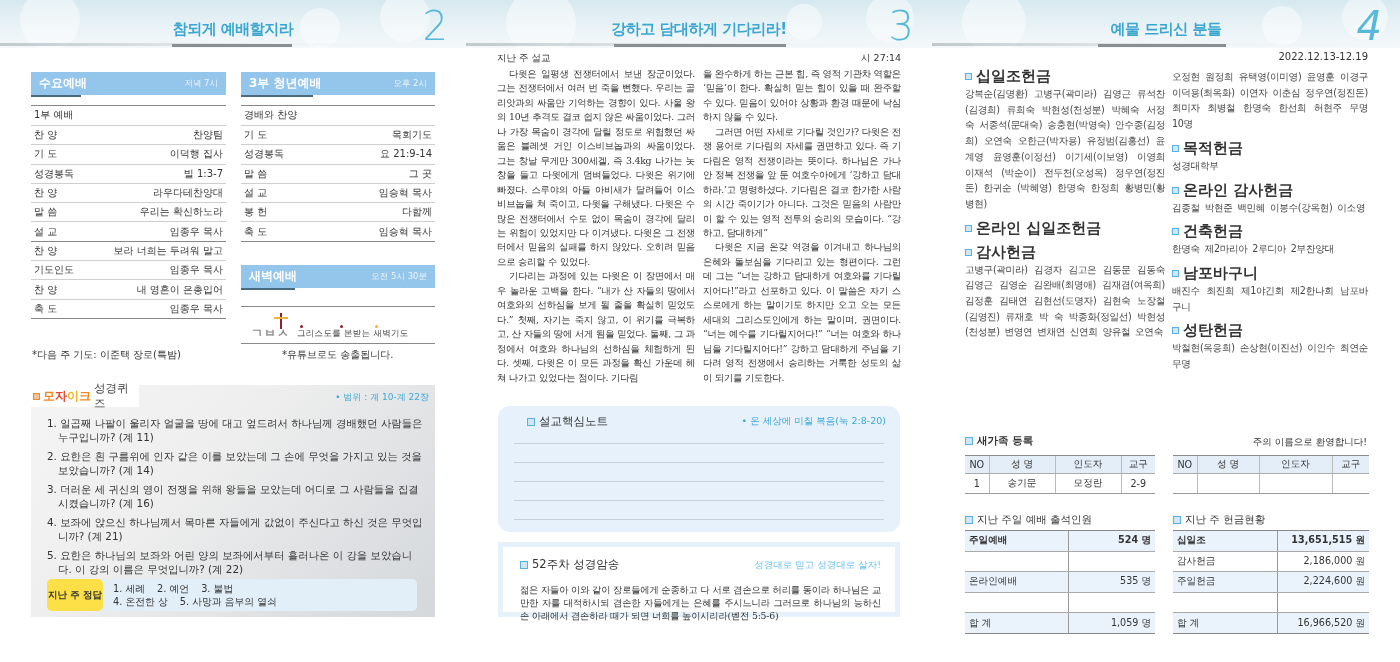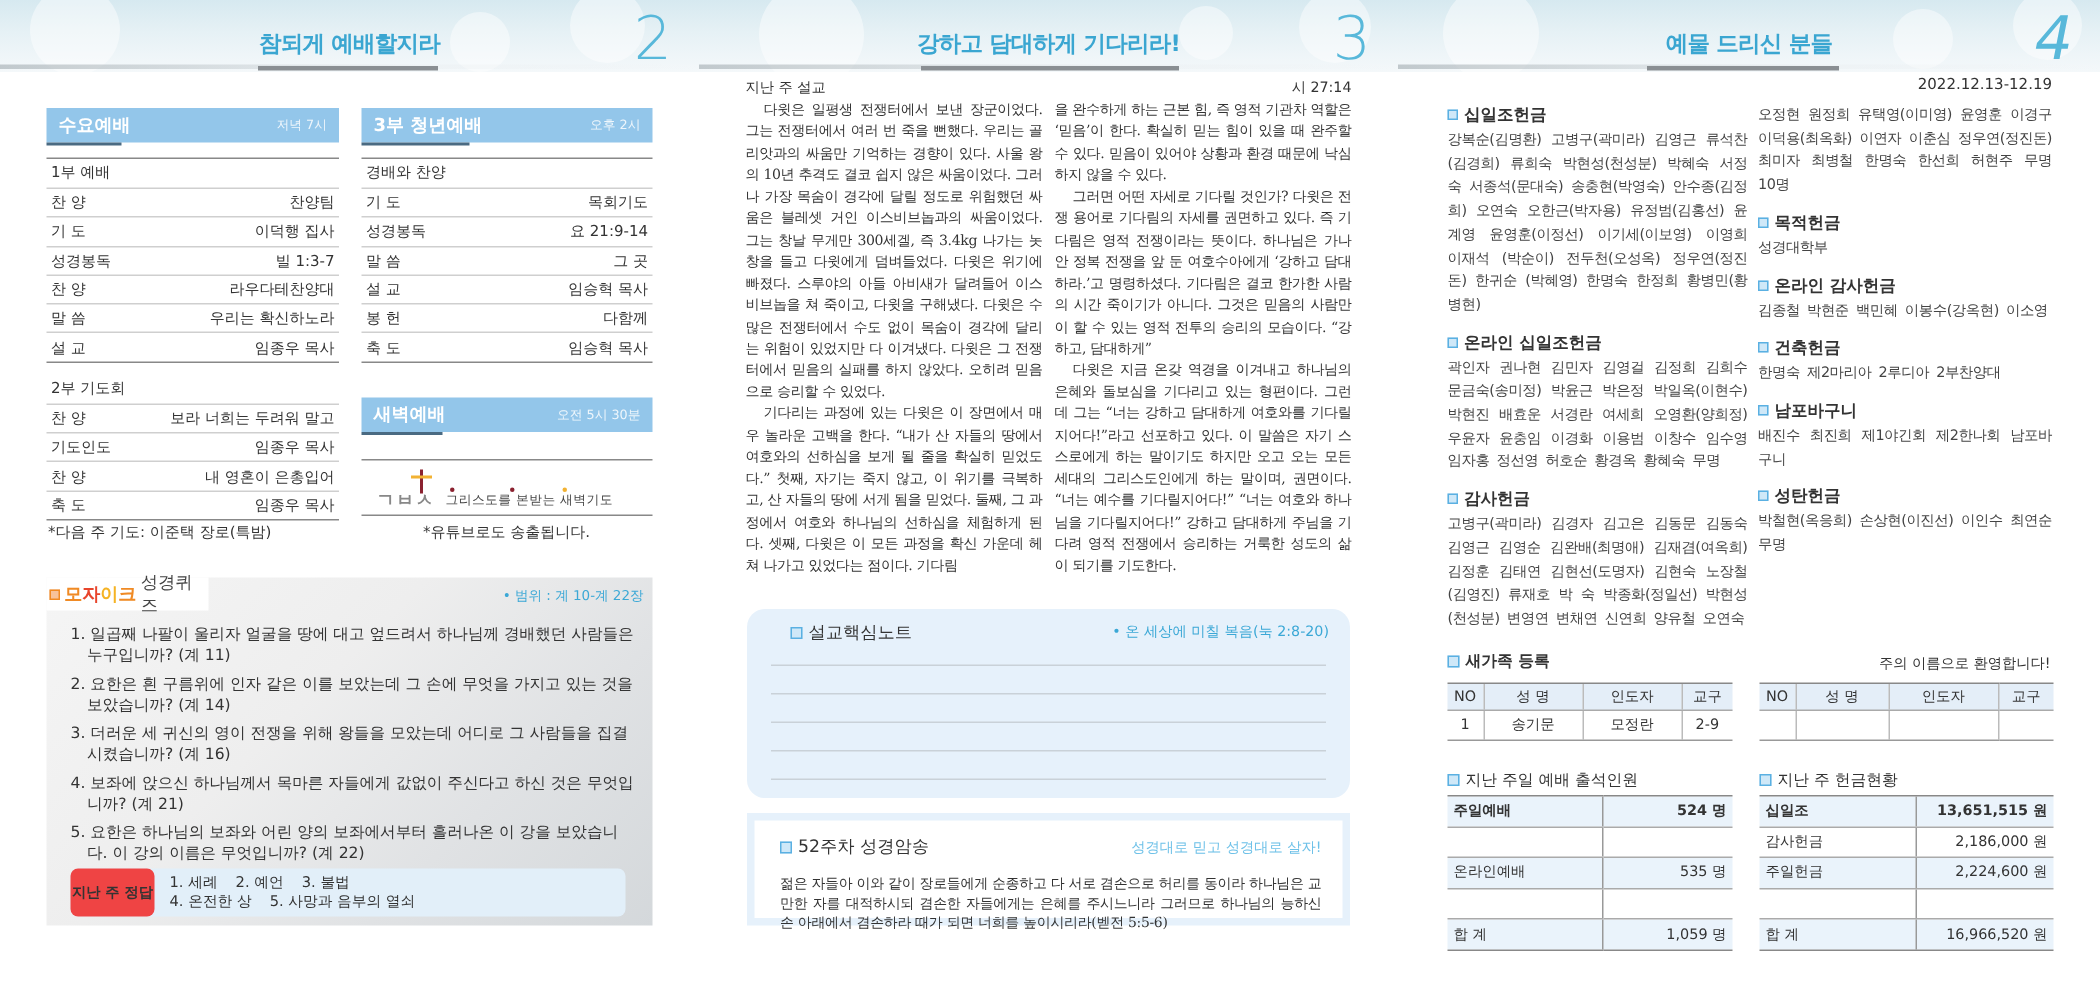--- a/index.html
+++ b/index.html
@@ -42,21 +42,21 @@
   .quiz { position: absolute; left: 31px; top: 385px; width: 404px; height: 232px;
     background: linear-gradient(135deg, #f5f5f5 0%, #eeeeee 40%, #e0e2e4 70%, #d4d8db 100%); }
   .quiz-head { position: absolute; left: 0; top: 0; width: 108px; height: 22px; background: #fff; display: flex; align-items: center; padding-left: 2px; }
   .quiz-head .sq { width: 7px; height: 7px; border: 1.5px solid #f08a24; background: #f7c29a; margin-right: 3px; }
   .quiz-head .mosaic { font-weight: bold; font-size: 12px; }
   .quiz-head .label { font-size: 11.5px; color: #444; margin-left: 3px; }
   .quiz-range { position: absolute; right: 6px; top: 6px; font-size: 9px; color: #3ba8d6; }
   .quiz-list { position: absolute; left: 16px; top: 32px; right: 10px; }
   .quiz-item { font-size: 10.4px; color: #333; line-height: 13.5px; margin-bottom: 6px; padding-left: 11px; text-indent: -11px; }
   .answer { position: absolute; left: 16px; top: 194px; width: 370px; height: 32px; background: #e2eff9; border-radius: 5px; display: flex; align-items: center; }
-  .answer .badge { width: 56px; height: 32px; background: #ef4444; border-radius: 5px; display: flex; align-items: center; justify-content: center; font-size: 9.5px; font-weight: bold; color: #333; }
+  .answer .badge { width: 56px; height: 32px; background: #fde047; border-radius: 5px; display: flex; align-items: center; justify-content: center; font-size: 9.5px; font-weight: bold; color: #333; }
   .answer .lines { margin-left: 10px; font-size: 9.8px; color: #333; line-height: 13px; }
   .answer .lines span { margin-right: 12px; }
 
   
   .sermon-meta { position: absolute; left: 31px; top: 52px; width: 404px; display: flex; justify-content: space-between; font-size: 9.5px; color: #333; }
   .sermon-cols { position: absolute; left: 31px; top: 67px; width: 404px; display: flex; justify-content: space-between; }
   .sermon-col { width: 198px; font-family: "DejaVu Serif", "Liberation Serif", serif; font-size: 9.4px; line-height: 14.45px; color: #333; text-align: justify; letter-spacing: -0.25px; }
   .sermon-col p { text-indent: 12px; }
   .sermon-col p.cont { text-indent: 0; }
 
@@ -68,21 +68,21 @@
 
   .memory { position: absolute; left: 32px; top: 542px; width: 402px; height: 75px; background: #ffffff; border: 5px solid #e6f1fb; }
   .memory .hd { position: absolute; left: 17px; top: 10px; font-size: 11.5px; color: #333; display: flex; align-items: center; }
   .memory .tag { position: absolute; right: 14px; top: 12px; font-size: 9.5px; color: #6ec1e8; }
   .memory .verse { position: absolute; left: 17px; right: 14px; top: 37px; font-family: "DejaVu Serif", "Liberation Serif", serif; font-size: 9.3px; line-height: 12.8px; color: #333; text-align: justify; letter-spacing: -0.2px; }
 
   
   .date-range { position: absolute; right: 32px; top: 51px; font-size: 10px; color: #333; }
   .off-col { position: absolute; width: 200px; }
   .off-sec { margin-bottom: 9px; }
-  .off-sec .hd { font-size: 11px; font-weight: bold; color: #333; display: flex; align-items: center; height: 15px; margin-bottom: 2px; }
+  .off-sec .hd { font-size: 15px; font-weight: bold; color: #333; display: flex; align-items: center; height: 15px; margin-bottom: 2px; }
   .off-sec .hd .sq-blue { width: 7px; height: 7px; }
   .off-sec .names { font-size: 9.6px; line-height: 15.7px; color: #444; text-align: justify; text-align-last: left; letter-spacing: -0.3px; word-spacing: 2px; }
 
   .welcome-hd { position: absolute; left: 33px; top: 434px; font-size: 10.5px; font-weight: bold; color: #333; display: flex; align-items: center; }
   .welcome-msg { position: absolute; right: 33px; top: 436px; font-size: 9.5px; color: #333; }
   .reg-table { position: absolute; top: 455px; border-collapse: collapse; font-size: 9.6px; color: #333; }
   .reg-table th { background: #e4eef8; font-weight: normal; height: 18px; border-top: 1.5px solid #888; border-bottom: 1px solid #aaa; }
   .reg-table td { height: 20px; text-align: center; border-bottom: 1.5px solid #999; }
   .reg-table th + th, .reg-table td + td { border-left: 1px solid #bbb; }
 
@@ -133,21 +133,20 @@
           <span>라우다테찬양대</span>
         </div>
       <div class="svc-row">
           <span class="k">말      씀</span>
           <span>우리는 확신하노라</span>
         </div>
       <div class="svc-row last">
           <span class="k">설      교</span>
           <span>임종우 목사</span>
         </div>
-      <div class="svc-sub" style="height:28px;">2부 기도회</div>
       <div class="svc-row">
           <span class="k">찬      양</span>
           <span>보라 너희는 두려워 말고</span>
         </div>
       <div class="svc-row">
           <span class="k">기도인도</span>
           <span>임종우 목사</span>
         </div>
       <div class="svc-row">
           <span class="k">찬      양</span>
@@ -310,21 +309,20 @@
           <span class="sq-blue"></span>
           <span>십일조헌금</span>
         </div>
       <div class="names">강복순(김명환) 고병구(곽미라) 김영근 류석찬 (김경희) 류희숙 박현성(천성분) 박혜숙 서정숙 서종석(문대숙) 송충현(박영숙) 안수종(김정희) 오연숙 오한근(박자용) 유정범(김홍선) 윤계영 윤영훈(이정선) 이기세(이보영) 이영희 이재석 (박순이) 전두천(오성옥) 정우연(정진돈) 한귀순 (박혜영) 한명숙 한정희 황병민(황병현)</div>
     </div>
     <div class="off-sec">
       <div class="hd">
           <span class="sq-blue"></span>
           <span>온라인 십일조헌금</span>
         </div>
-      <div class="names">곽인자 권나현 김민자 김영걸 김정희 김희수 문금숙(송미정) 박윤근 박은정 박일옥(이현수) 박현진 배효운 서경란 여세희 오영환(양희정) 우윤자 윤충임 이경화 이용범 이창수 임수영 임자홍 정선영 허호순 황경옥 황혜숙 무명</div>
     </div>
     <div class="off-sec">
       <div class="hd">
           <span class="sq-blue"></span>
           <span>감사헌금</span>
         </div>
       <div class="names">고병구(곽미라) 김경자 김고은 김동문 김동숙 김영근 김영순 김완배(최명애) 김재겸(여옥희) 김정훈 김태연 김현선(도명자) 김현숙 노장철 (김영진) 류재호 박 숙 박종화(정일선) 박현성 (천성분) 변영연 변채연 신연희 양유철 오연숙</div>
     </div>
   </div>
 

